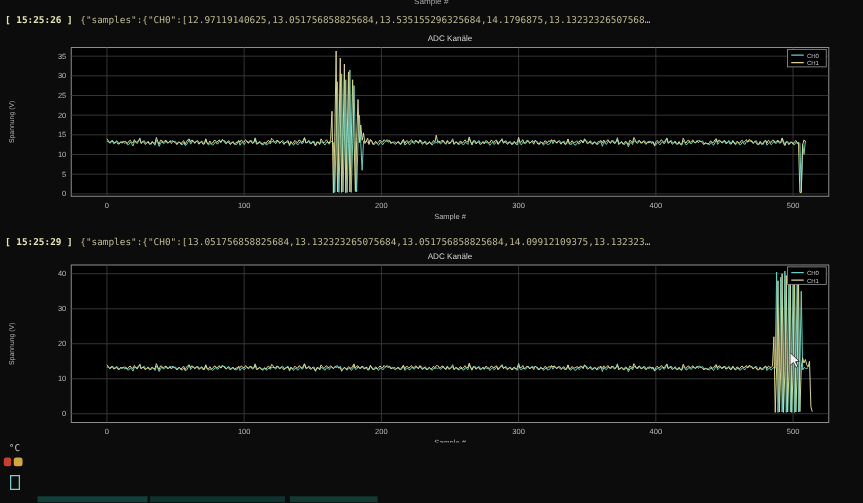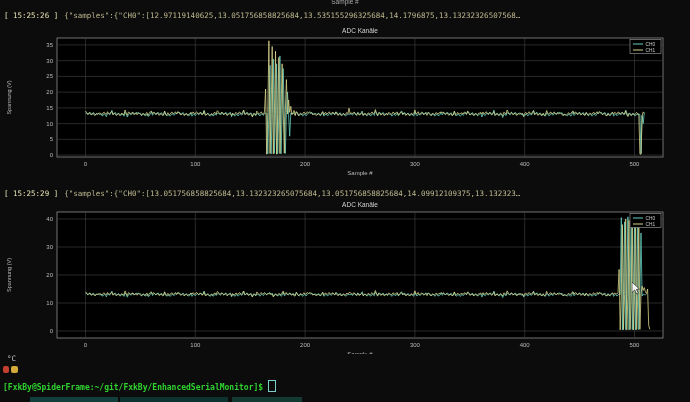--- a/index.html
+++ b/index.html
@@ -7,21 +7,21 @@
     width:690px;height:402px;overflow:hidden;position:relative;
     background:#0c0c0c;
     font-family:"DejaVu Sans Mono","Liberation Mono",monospace;
   }
   .abs{position:absolute;}
   #top-sample-label{
     top:-2px;left:0;width:690px;text-align:center;
     font-size:6.5px;color:#a8a8a8;font-family:"Liberation Sans",sans-serif;
   }
   .log-line{left:4px;font-size:7.5px;white-space:nowrap;letter-spacing:0;}
-  .log-ts{color:#e6e3b4;font-weight:normal;}
+  .log-ts{color:#e6e3b4;font-weight:bold;}
   .log-json{color:#bdb88f;margin-left:6px;}
   #log-line-1{top:11px;}
   #log-line-2{top:189px;}
   #chart-1{top:24px;left:0;}
   #chart-2{top:202px;left:0;}
   #temp-label{top:354px;left:7px;font-size:7.5px;color:#c8c8c8;}
   #status-icons{top:366px;left:3px;height:8px;}
   #status-icons span{display:inline-block;margin-right:2px;vertical-align:top;}
   #prompt-line{top:380px;left:3px;font-size:8px;font-weight:bold;color:#2fd42f;white-space:nowrap;}
   #prompt-cursor{
@@ -123,21 +123,21 @@
       <text x="645.5" y="18" font-size="4.8" fill="#c9c9c9" font-family="Liberation Sans, sans-serif">CH0</text>
       <line x1="633" x2="643" y1="22" y2="22" stroke="#d9d48a" stroke-width="1"></line>
       <text x="645.5" y="24" font-size="4.8" fill="#c9c9c9" font-family="Liberation Sans, sans-serif">CH1</text>
     </svg>
 
   <div class="abs" id="temp-label">°C</div>
 
   <div class="abs" id="status-icons"><span style="width: 6px; height: 7px; background: rgb(195, 64, 47); border-radius: 2px;"></span><span style="width: 7px; height: 7px; background: rgb(210, 169, 58); border-radius: 2px;"></span></div>
 
   <div class="abs" id="prompt-line">
-    <span>[FxkBy@SpiderFrame:~/git/FxkBy/EnhancedSerialMonitor]$</span><span id="prompt-cursor"></span>
+    <span id="prompt-cursor"></span>
   </div>
 
   <div class="abs" id="bottom-strip">
       <div style="left: 30px; width: 88px; background: rgb(18, 63, 59);"></div>
       <div style="left: 120px; width: 108px; background: rgb(14, 50, 47);"></div>
       <div style="left: 232px; width: 70px; background: rgb(18, 58, 50);"></div>
     </div>
 
   <svg class="abs" id="mouse-cursor" viewBox="0 0 10 13">
     <polygon points="0,0 0,10.5 2.7,8 4.7,12 6.4,11.1 4.4,7.4 7.4,7" fill="#f2f2f2" stroke="#111" stroke-width="0.6"></polygon>

